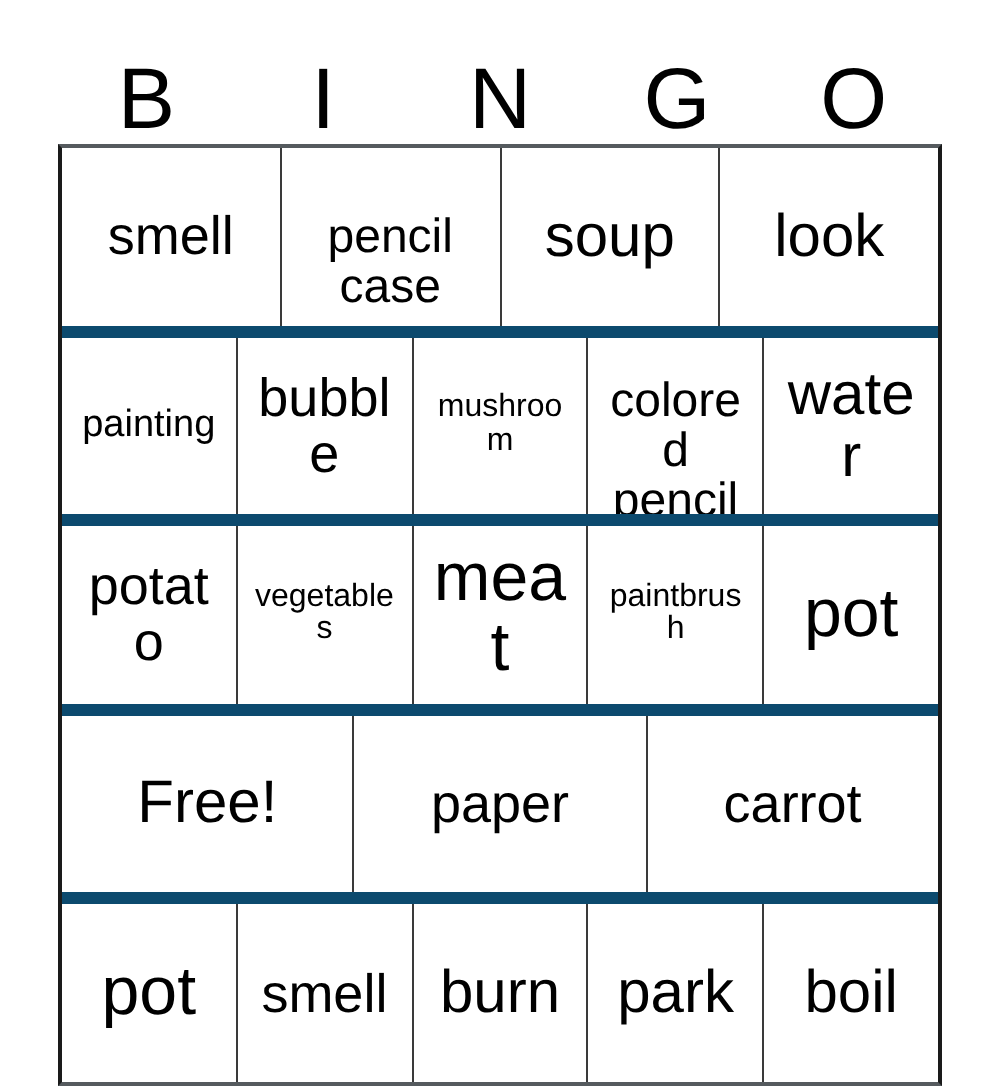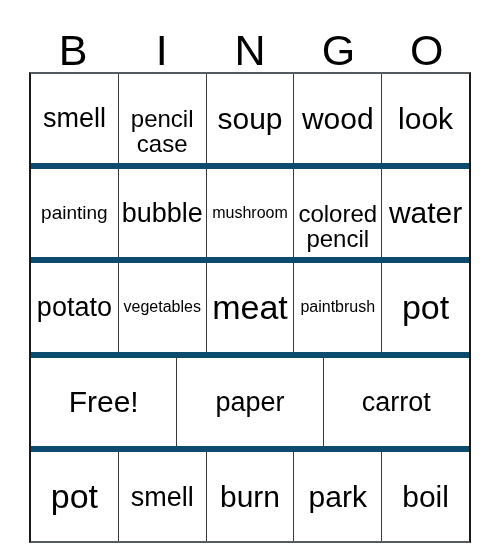--- a/index.html
+++ b/index.html
@@ -64,21 +64,21 @@
   }
   .cell {
     flex: 1 1 0;
     min-width: 0;
     display: flex;
     align-items: center;
     justify-content: center;
     text-align: center;
     overflow: hidden;
     box-sizing: border-box;
-    padding: 0 1px;
+    padding: 0 8px;
   }
   .cell + .cell {
     border-left: 1px solid #3a3a3a;
   }
   .cell-text {
     display: block;
     width: 100%;
     line-height: 1.04;
     white-space: normal;
     word-break: normal;
@@ -122,23 +122,20 @@
       <div class="cell">
         <span class="cell-text sz-lg">smell</span>
       </div>
       <div class="cell">
         <span class="cell-text sz-md">pencil case</span>
       </div>
       <div class="cell">
         <span class="cell-text sz-xl">soup</span>
       </div>
       <div class="cell">
-        <span class="cell-text sz-xl">wood</span>
-      </div>
-      <div class="cell">
         <span class="cell-text sz-xl">look</span>
       </div>
     </div>
 
     <div class="grid-row">
       <div class="cell">
         <span class="cell-text sz-sm">painting</span>
       </div>
       <div class="cell">
         <span class="cell-text sz-lg">bubble</span>

